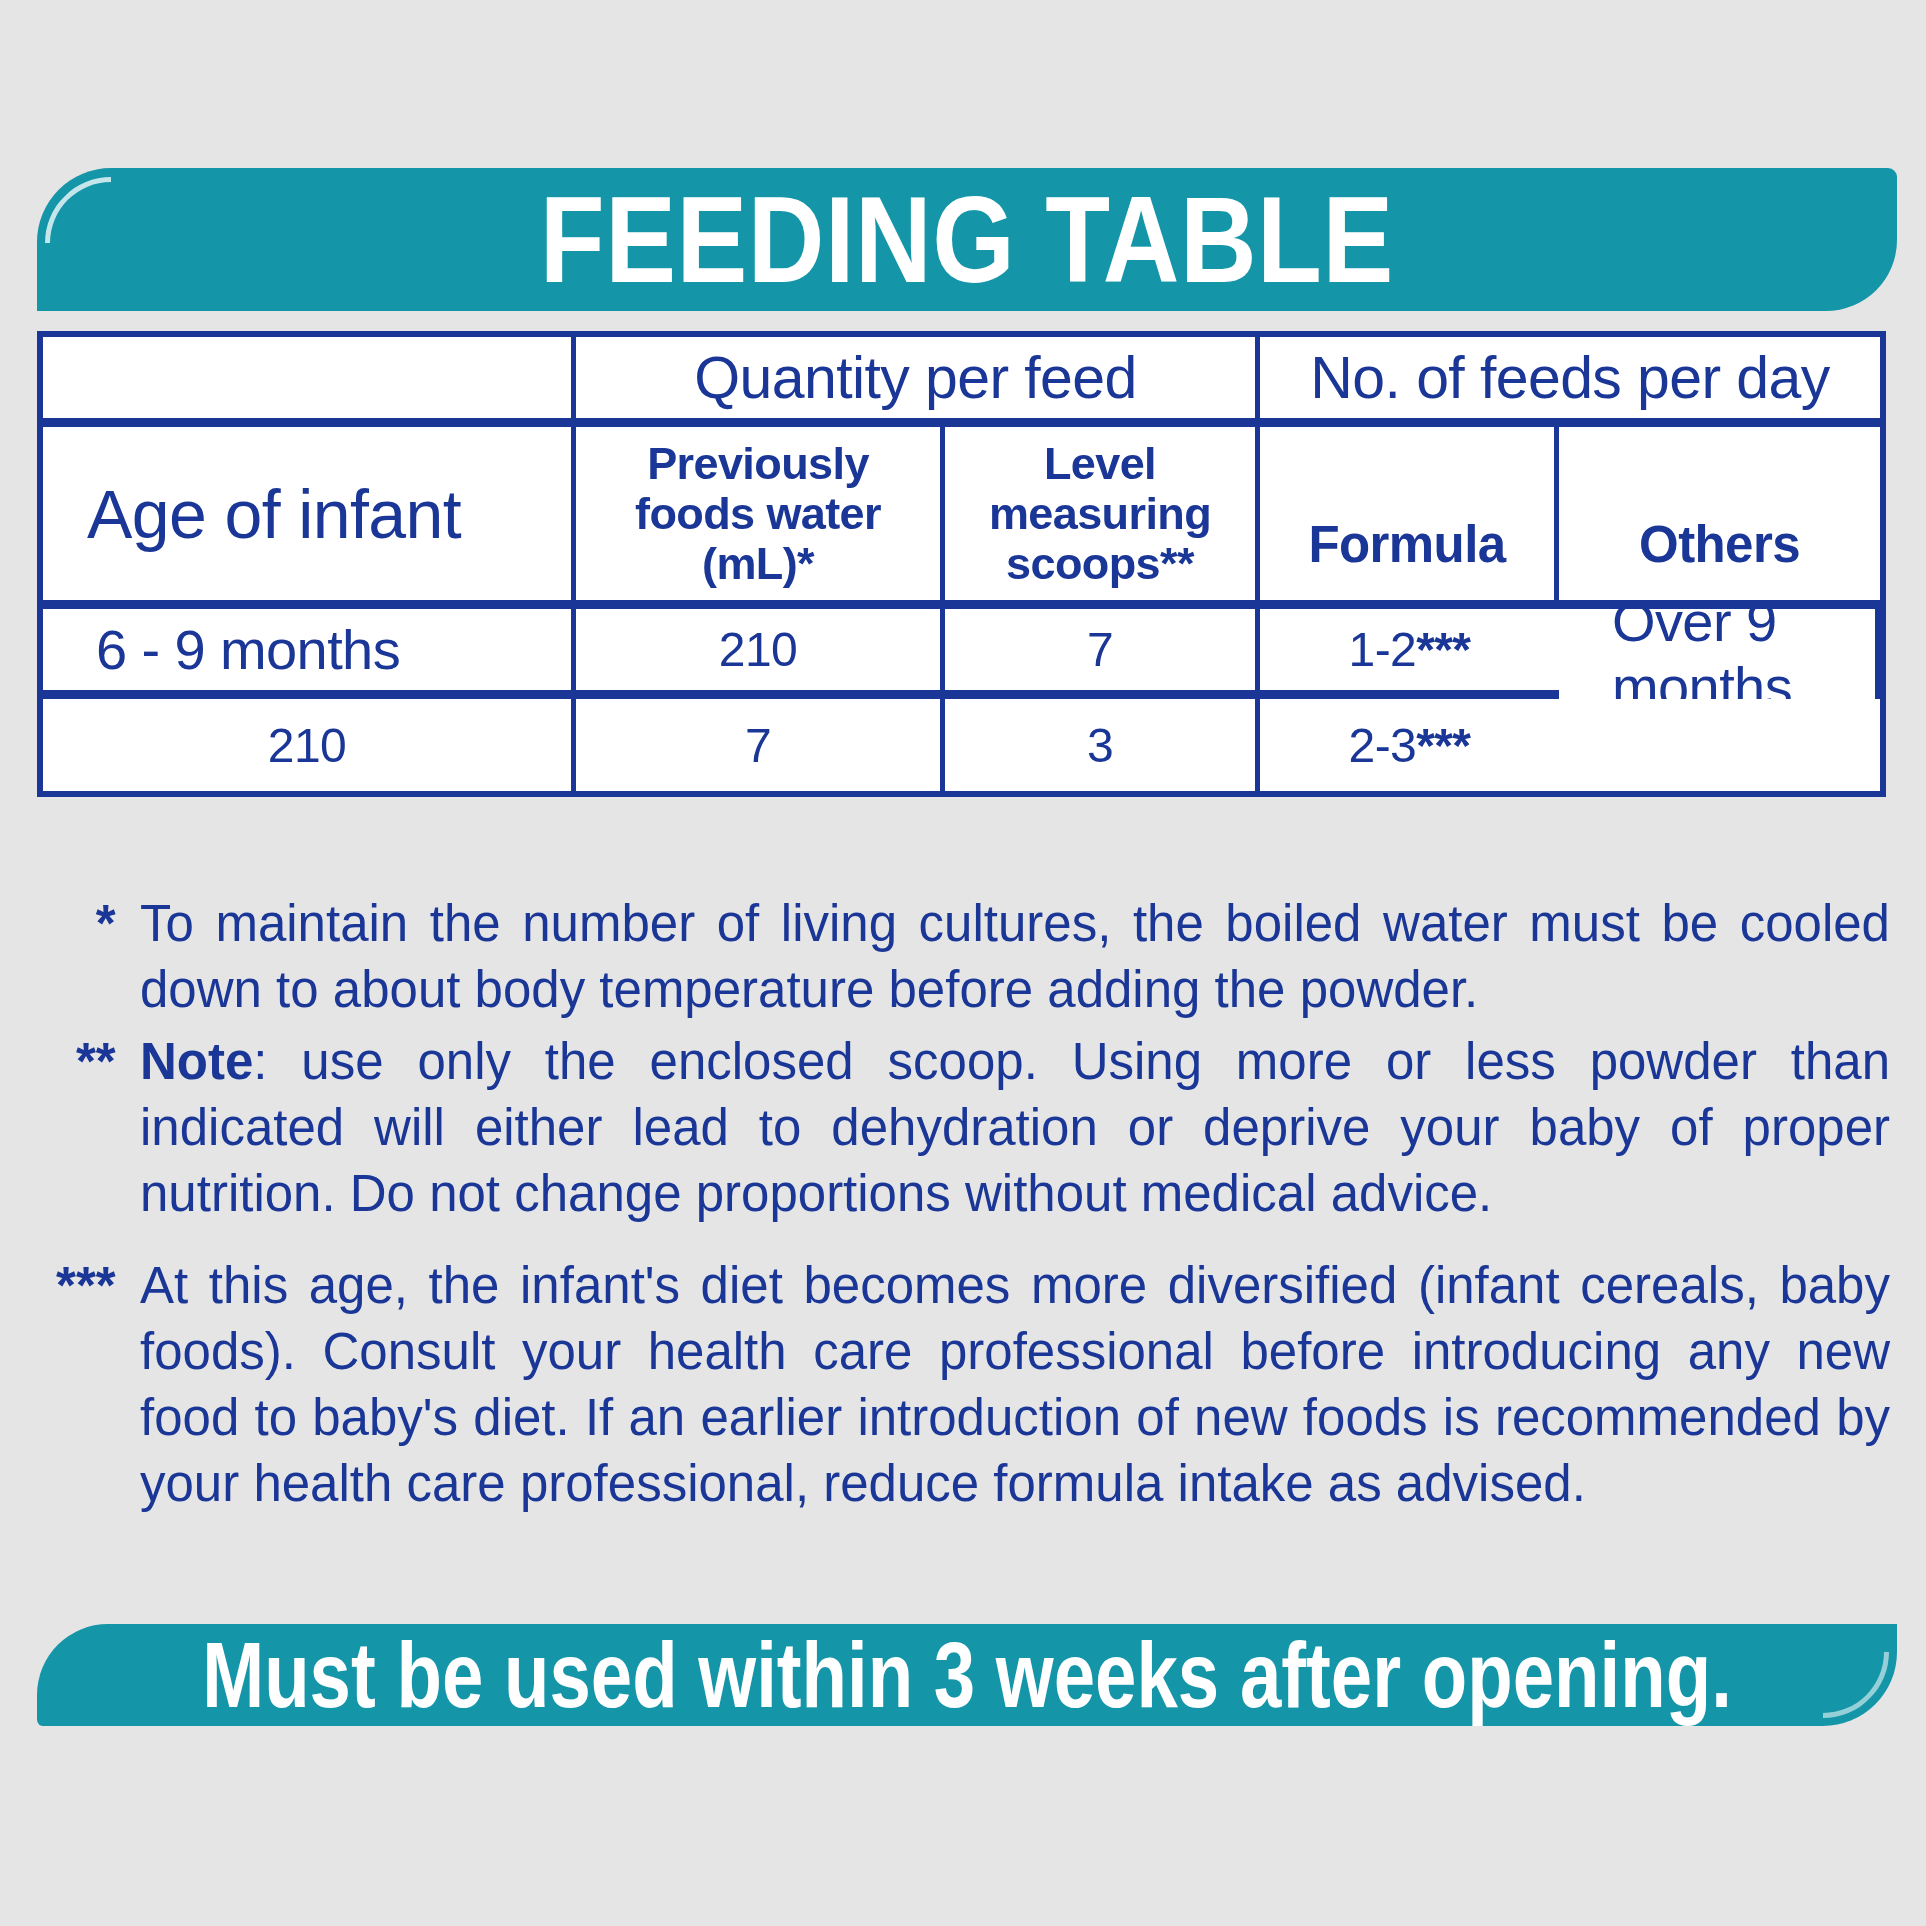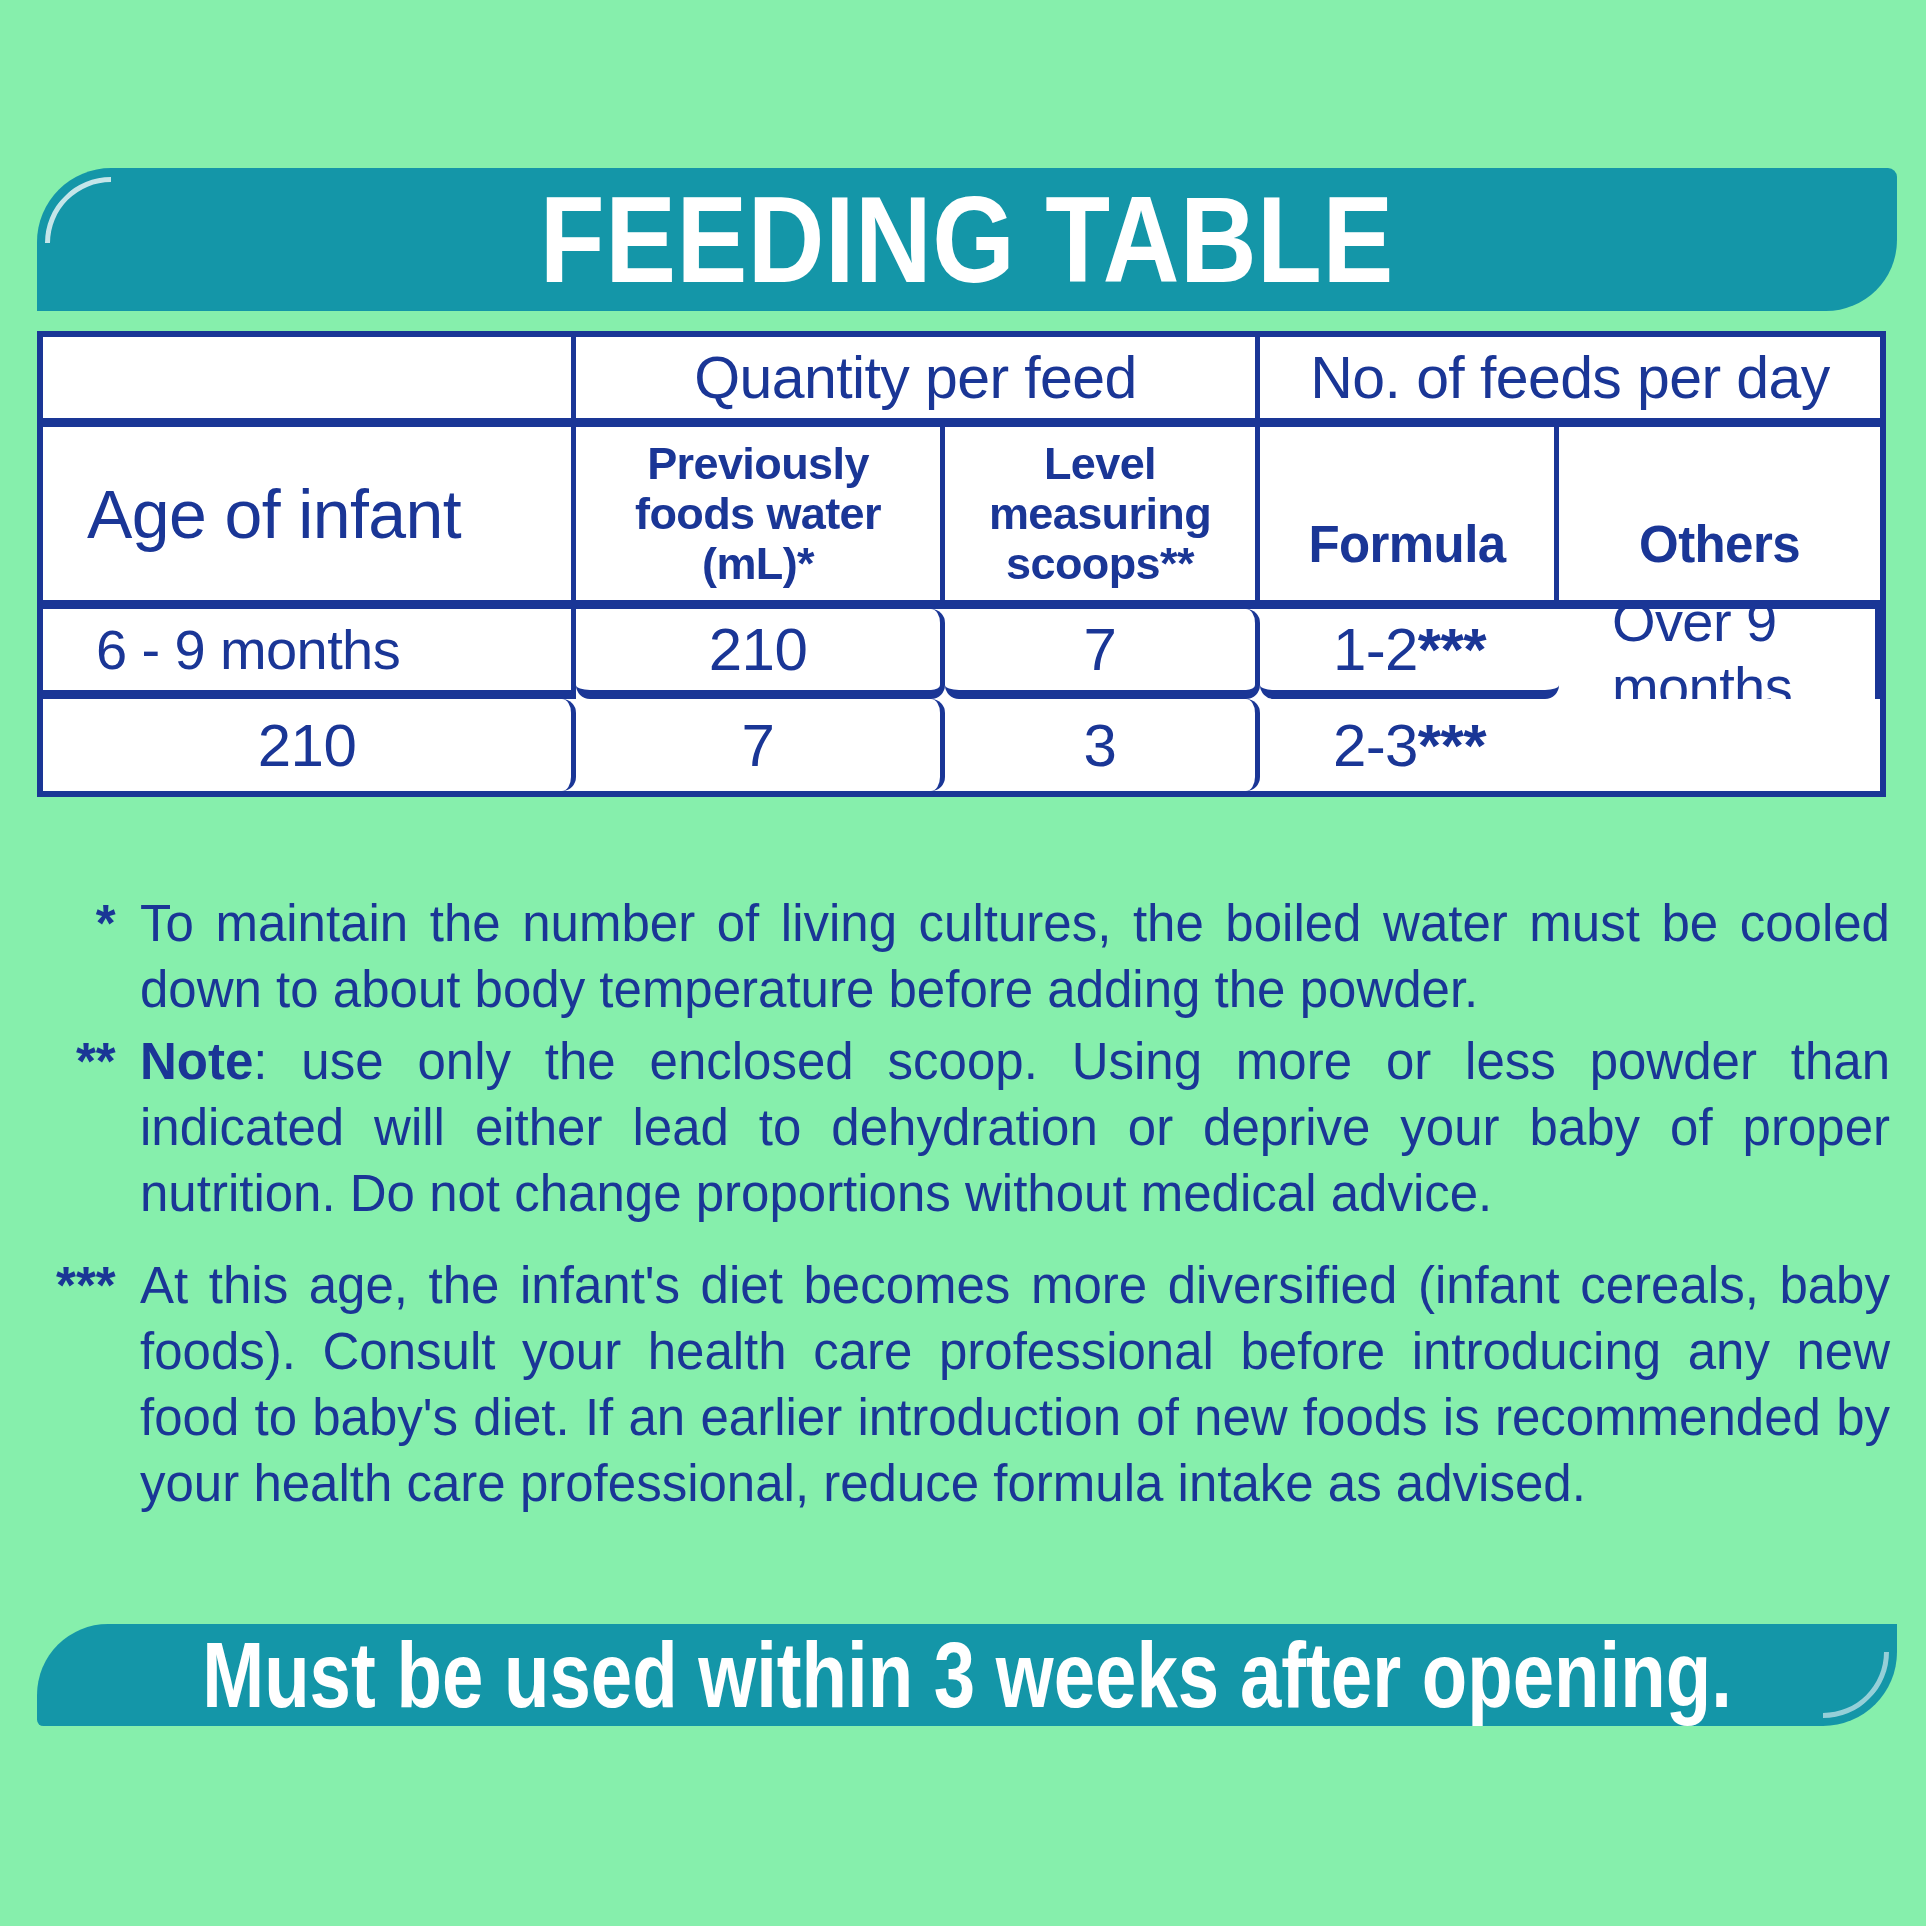--- a/index.html
+++ b/index.html
@@ -1,21 +1,21 @@
 <!DOCTYPE html>
 <html style="font-size:10.3px"><head>
 <meta charset="utf-8">
 <style>
   html,body{margin:0;padding:0;}
   body{
     width:1926px;height:1926px;background:#ffffff;
     font-family:"Liberation Sans","DejaVu Sans",sans-serif;
     color:#1A3696;
   }
-  .page{position:relative;width:1926px;height:1926px;overflow:hidden;background:#86efac;}
+  .page{position:relative;width:1926px;height:1926px;overflow:hidden;background:#e5e5e5;}
 
   
   .banner{
     position:absolute;background:#1496A8;display:flex;align-items:center;justify-content:center;
     overflow:hidden;
   }
   .banner.top{
     left:37px;top:168px;width:1860px;height:143px;
     border-radius:74px 9px 71px 0;
   }
@@ -54,21 +54,21 @@
   }
   .cell.br{border-right:5.8px solid #1A3696;}
   .cell.bb{border-bottom:9.6px solid #1A3696;}
   .cell.span2{grid-column:span 2;}
 
   .group-h{font-size:59px;letter-spacing:-0.6px;}
   .age-h{font-size:68px;justify-content:flex-start;padding-left:44px;letter-spacing:-0.6px;}
   .bold-h{font-weight:bold;font-size:45px;line-height:50px;text-align:center;letter-spacing:-0.6px;}
   .bold-h2{font-weight:bold;font-size:51px;align-items:flex-end;padding-bottom:26px;letter-spacing:-0.6px;}
   .age-c{font-size:56px;justify-content:flex-start;padding-left:53px;letter-spacing:-0.6px;}
-  .num-c{font-size:60px;letter-spacing:-0.6px;border-radius:14px;}
+  .num-c{font-size:48px;letter-spacing:-0.6px;}
   .star{font-weight:bold;}
 
   
   .footnotes{position:absolute;left:37px;top:891px;width:1853px;}
   .fn{display:flex;font-size:51px;line-height:66px;}
   .fn .fm{
     width:103px;min-width:103px;box-sizing:border-box;
     text-align:right;padding-right:24.4px;font-weight:bold;
   }
   .fn .ft{flex:1;text-align:justify;}

